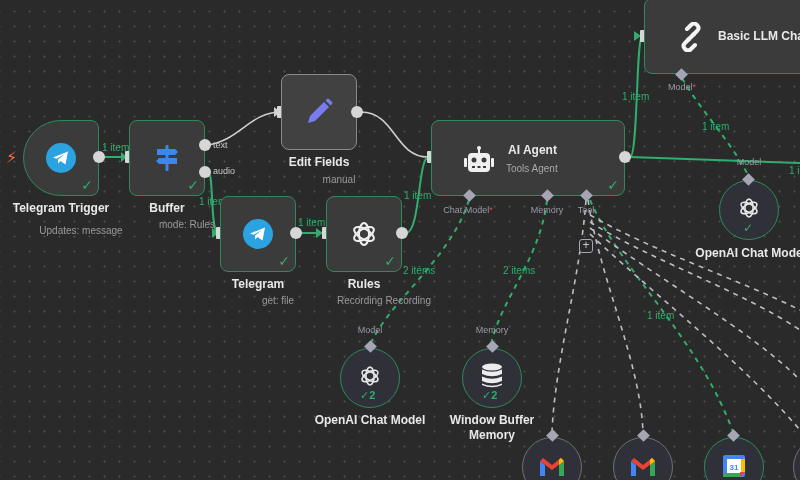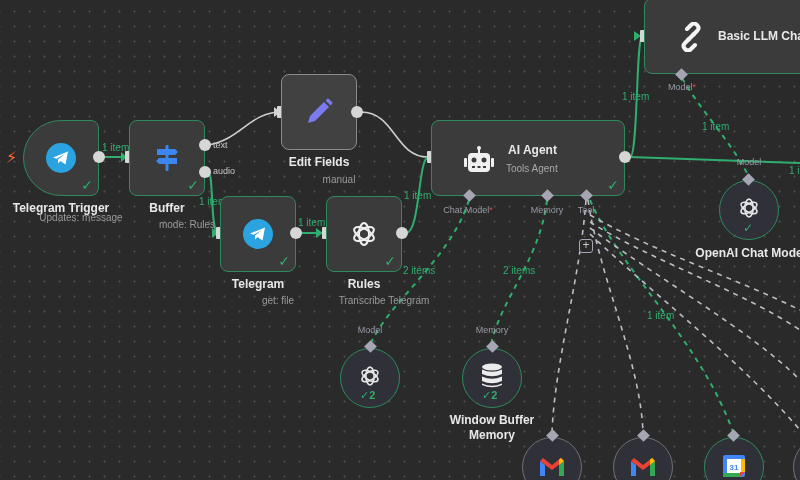--- a/index.html
+++ b/index.html
@@ -65,21 +65,21 @@
 <span class="bolt" style="left:6px;top:148px;">⚡</span>
 <div class="node trigger" style="left:23px;top:120px;width:76px;height:76px;">
   <svg width="30" height="30" viewBox="0 0 30 30" style="position:absolute;left:22px;top:22px;">
     <circle cx="15" cy="15" r="15" fill="#2aa3e0"></circle>
     <path d="M7 14.5 L22 8.5 L19.5 21.5 L14.5 18 L12 20.5 L12 16.5 L19 11 L10.5 15.8 Z" fill="#fff"></path>
   </svg>
   <span class="check" style="right:5px;bottom:2px;">✓</span>
 </div>
 <div class="port-out" style="left:93px;top:151px;"></div>
 <div class="title" style="left:61px;top:201px;">Telegram Trigger</div>
-<div class="subtitle" style="left:61px;top:212px;">Updates: message</div>
+<div class="subtitle" style="left:61px;top:225px;">Updates: message</div>
 <div class="elabel" style="left:102px;top:142px;">1 item</div>
 
 <div class="port-in" style="left:125px;top:151px;"></div>
 <div class="node" style="left:129px;top:120px;width:76px;height:76px;">
   <svg width="30" height="30" viewBox="0 0 30 30" style="position:absolute;left:22px;top:22px;">
     <rect x="13.5" y="2" width="3" height="26" rx="1" fill="#3d86f0"></rect>
     <path d="M5 6 H23 L26 9 L23 12 H5 Z" fill="#3d86f0"></path>
     <path d="M25 15 H7 L4 18 L7 21 H25 Z" fill="#3d86f0"></path>
   </svg>
   <span class="check" style="right:5px;bottom:2px;">✓</span>
@@ -122,21 +122,21 @@
     <g transform="translate(16 16)">
       <ellipse rx="5" ry="11" transform="rotate(0)"></ellipse>
       <ellipse rx="5" ry="11" transform="rotate(60)"></ellipse>
       <ellipse rx="5" ry="11" transform="rotate(120)"></ellipse>
     </g>
   </svg>
   <span class="check" style="right:5px;bottom:2px;">✓</span>
 </div>
 <div class="port-out" style="left:396px;top:227px;"></div>
 <div class="title" style="left:364px;top:277px;">Rules</div>
-<div class="subtitle" style="left:364px;top:295px;">Transcribe Telegram</div>
+<div class="subtitle" style="left:364px;top:295px;">Recording Recording</div>
 <div class="elabel" style="left:404px;top:190px;">1 item</div>
 
 <div class="port-in" style="left:427px;top:151px;"></div>
 <div class="node" style="left:431px;top:120px;width:194px;height:76px;">
   <svg width="32" height="30" viewBox="0 0 32 30" style="position:absolute;left:31px;top:24px;">
     <circle cx="16" cy="3" r="2" fill="#f0f0f0"></circle>
     <rect x="15" y="3" width="2" height="5" fill="#f0f0f0"></rect>
     <rect x="5" y="8" width="22" height="19" rx="4" fill="#f0f0f0"></rect>
     <rect x="1" y="13" width="3" height="9" rx="1" fill="#f0f0f0"></rect>
     <rect x="28" y="13" width="3" height="9" rx="1" fill="#f0f0f0"></rect>
@@ -196,20 +196,21 @@
   <svg width="26" height="26" viewBox="0 0 32 32" style="position:absolute;left:16px;top:14px;" fill="none" stroke="#e6e6e6" stroke-width="2">
     <g transform="translate(16 16)">
           <ellipse rx="5" ry="11"></ellipse>
           <ellipse rx="5" ry="11" transform="rotate(60)"></ellipse>
           <ellipse rx="5" ry="11" transform="rotate(120)"></ellipse>
         </g>
   </svg>
   <span class="check" style="left:19px;top:40px;font-size:11px;"><span>✓</span><span>2</span></span>
 </div>
 <div class="diamond" style="left:366px;top:342px;"></div>
+<div class="title" style="left:370px;top:413px;">OpenAI Chat Model</div>
 
 <div class="plabel" style="left:492px;top:325px;">Memory</div>
 <div class="sub" style="left:462px;top:348px;width:60px;height:60px;">
   <svg width="22" height="26" viewBox="0 0 22 26" style="position:absolute;left:18px;top:14px;" fill="#ececec">
     <ellipse cx="11" cy="4" rx="10" ry="3.5"></ellipse>
     <path d="M1 6.5 Q11 11 21 6.5 V11 Q11 15.5 1 11 Z"></path>
     <path d="M1 13.5 Q11 18 21 13.5 V18 Q11 22.5 1 18 Z"></path>
     <path d="M1 20.5 Q11 25 21 20.5 V22 Q11 26.5 1 22 Z"></path>
   </svg>
   <span class="check" style="left:19px;top:40px;font-size:11px;"><span>✓</span><span>2</span></span>

